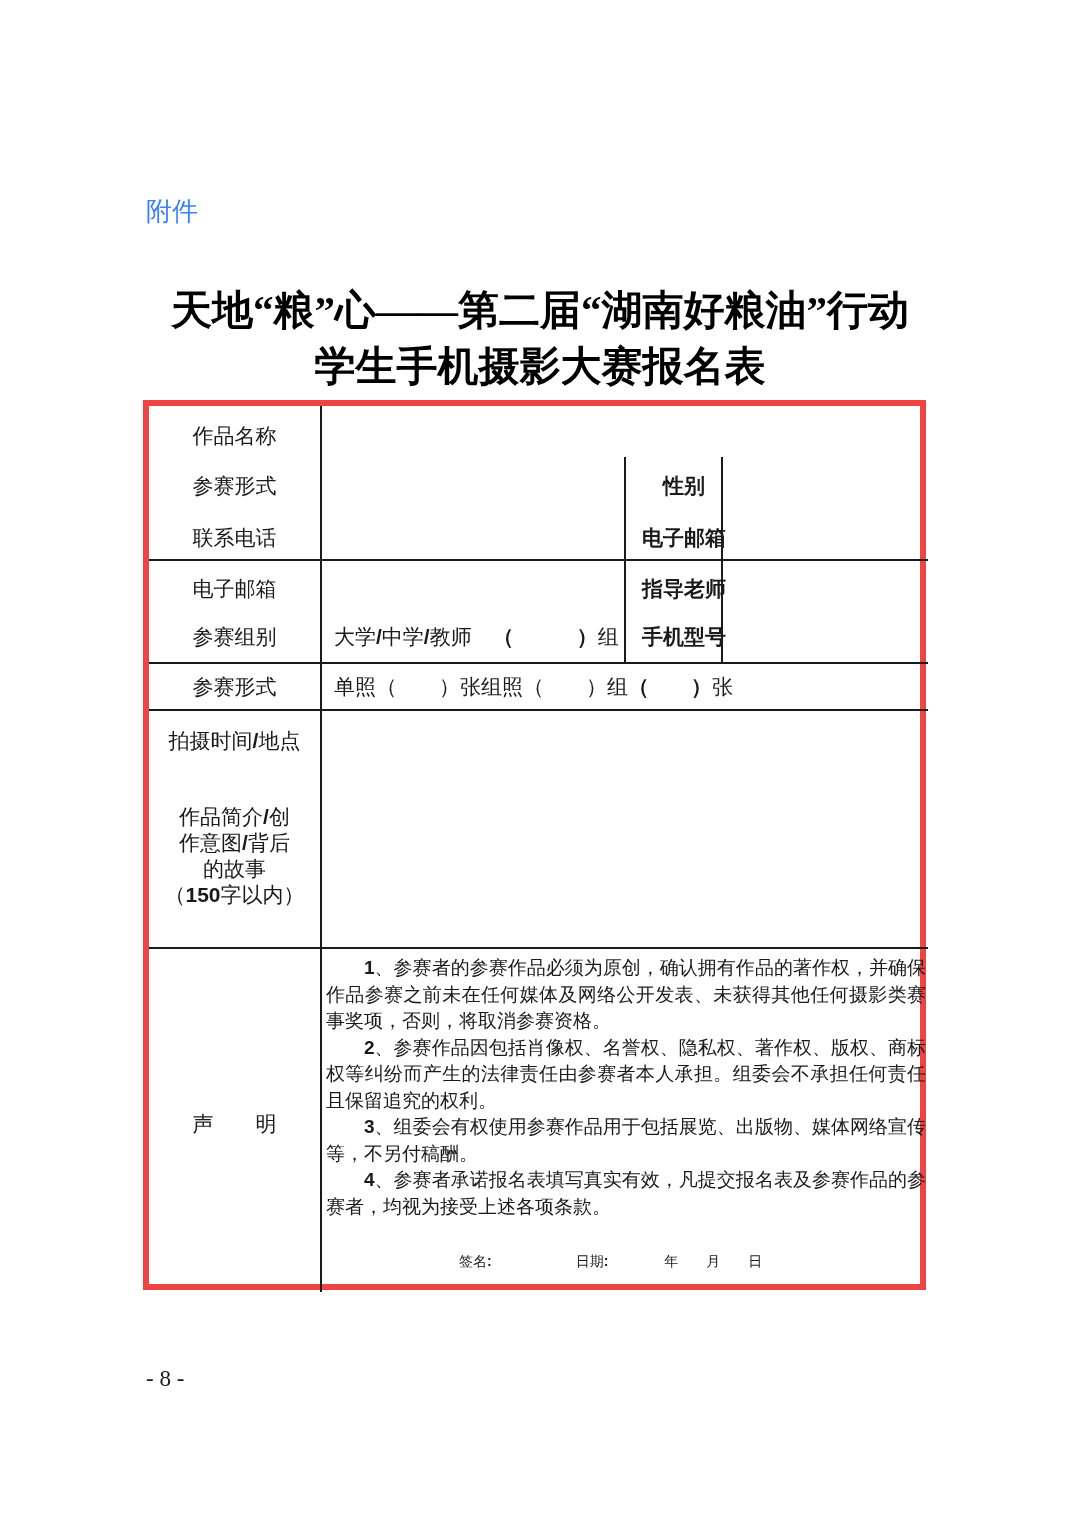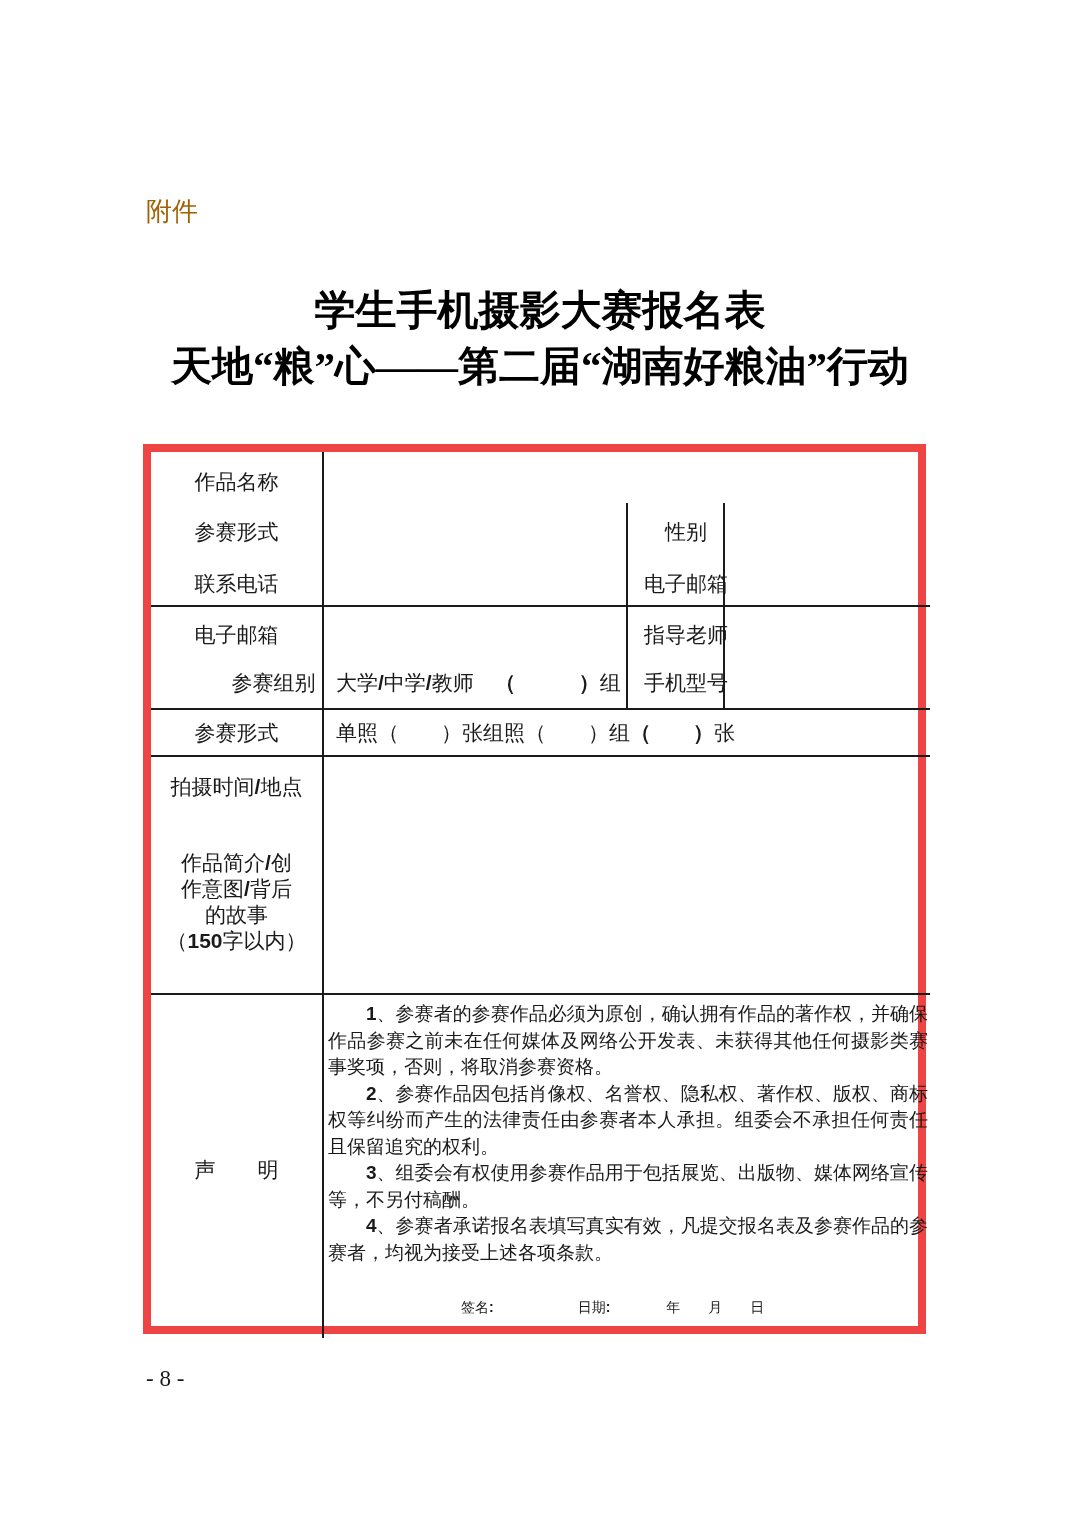--- a/index.html
+++ b/index.html
@@ -5,42 +5,42 @@
   html,body{margin:0;padding:0;}
   body{
     width:1080px;height:1528px;position:relative;background:#ffffff;
     font-family:"Liberation Serif","DejaVu Serif",serif;color:#1a1a1a;
     overflow:hidden;
   }
   b{font-family:"Liberation Sans","DejaVu Sans",sans-serif;font-weight:700;}
 
   .attachment{
     position:absolute;left:146px;top:196px;font-size:26px;line-height:30px;
-    font-family:"Liberation Sans","DejaVu Sans",sans-serif;color:#a16207;
+    font-family:"Liberation Sans","DejaVu Sans",sans-serif;color:#3b82f6;
   }
   .doc-title{
     position:absolute;left:73px;top:282px;width:934px;text-align:center;
     font-weight:700;font-size:41px;line-height:56px;color:#000;
   }
   .reg-table{
     position:absolute;left:143px;top:400px;width:783px;height:890px;
-    border:8px solid #ef4444;box-sizing:border-box;margin-top:44px;
+    border:6px solid #ef4444;box-sizing:border-box;
   }
   .vline{position:absolute;width:2px;background:#1a1a1a;}
   .v1{left:171px;top:0;height:886px;}
   .v2{left:475px;top:51px;height:205px;}
   .v3{left:572px;top:51px;height:205px;}
   .hline{position:absolute;left:0;width:779px;height:2px;background:#1a1a1a;}
   .h1{top:153px;} .h2{top:256px;} .h3{top:303px;} .h4{top:541px;}
 
   .lbl{position:absolute;font-size:21px;line-height:28px;text-align:center;}
   .c1{left:0;width:171px;}
-  .c3{left:475px;width:120px;}
+  .c3{left:475px;width:120px;font-weight:bold;}
   .t-worktitle{top:16px;} .t-author{top:66px;} .t-phone{top:118px;}
-  .t-school{top:169px;} .t-group{top:217px;padding-left:37px;} .t-entry{top:267px;}
+  .t-school{top:169px;} .t-group{top:217px;} .t-entry{top:267px;}
   .t-gender{top:66px;} .t-email{top:118px;} .t-advisor{top:169px;} .t-model{top:217px;}
   .t-shoot{top:322px;line-height:26px;}
   .t-intro{top:398px;line-height:26px;}
   .t-decl{top:704px;}
 
   .val{position:absolute;left:185px;font-size:21px;line-height:28px;white-space:pre;}
   .v-group{top:217px;}
   .v-entry{top:267px;}
 
   .blank{position:absolute;}
@@ -63,22 +63,22 @@
     position:absolute;left:310px;top:842px;font-size:14px;line-height:26px;white-space:pre;
   }
   .page-num{position:absolute;left:146px;top:1366px;font-size:23px;line-height:26px;}
 </style>
 </head>
 <body>
 
 <div class="attachment">附件</div>
 
 <div class="doc-title">
+  <div>天地“粮”心——第二届“湖南好粮油”行动</div>
   <div>学生手机摄影大赛报名表</div>
-  <div>天地“粮”心——第二届“湖南好粮油”行动</div>
 </div>
 
 <div class="reg-table">
 
   <div class="vline v1"></div>
   <div class="vline v2"></div>
   <div class="vline v3"></div>
   <div class="hline h1"></div>
   <div class="hline h2"></div>
   <div class="hline h3"></div>

